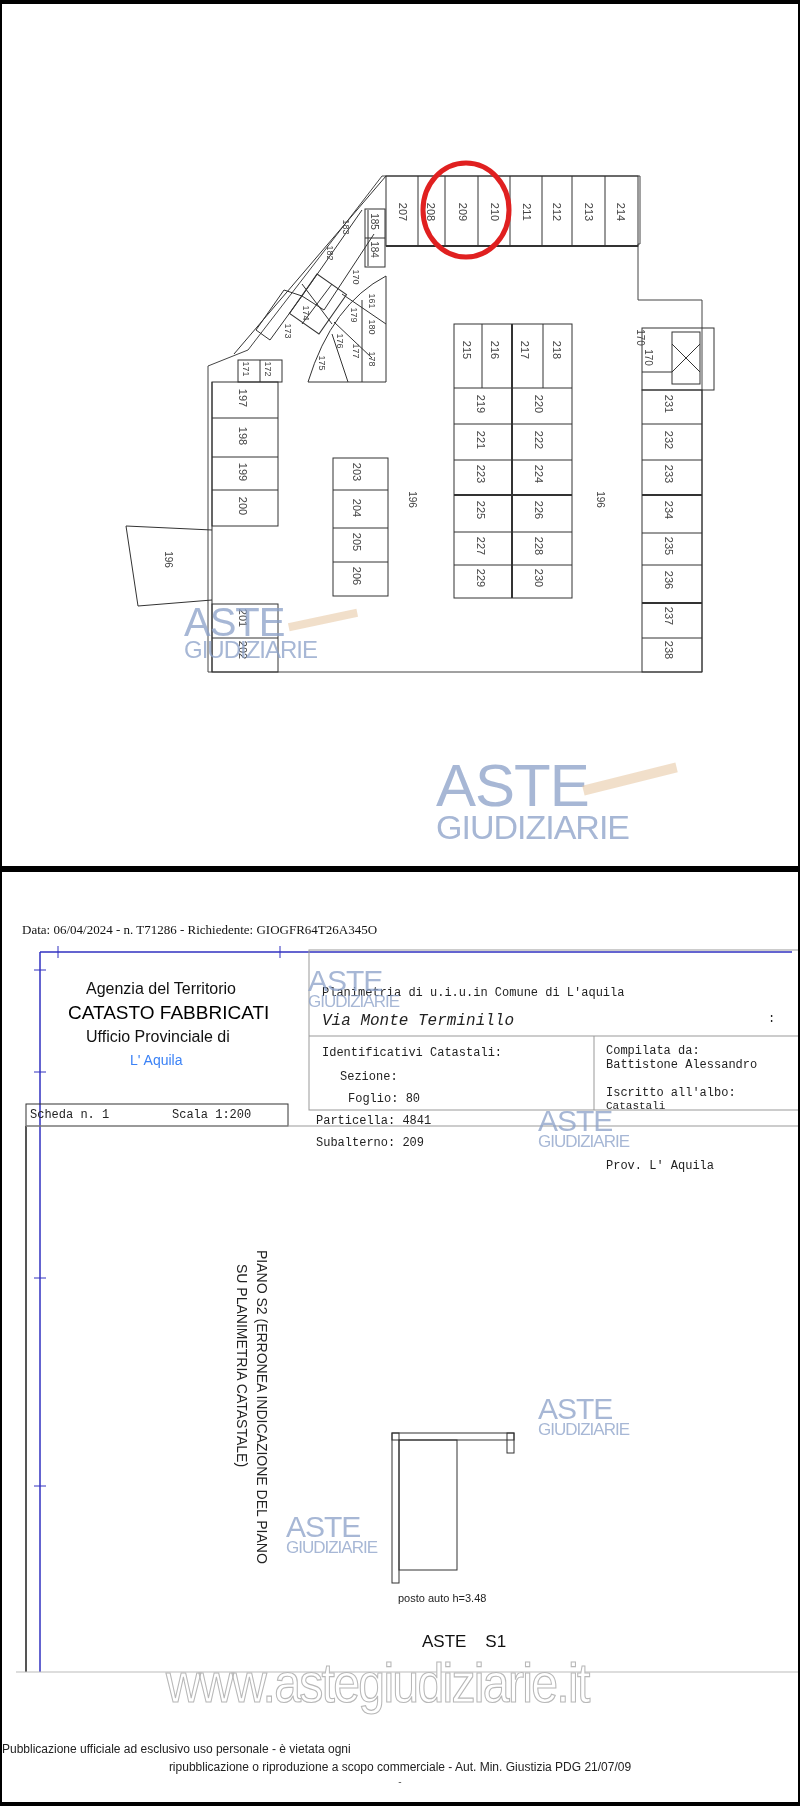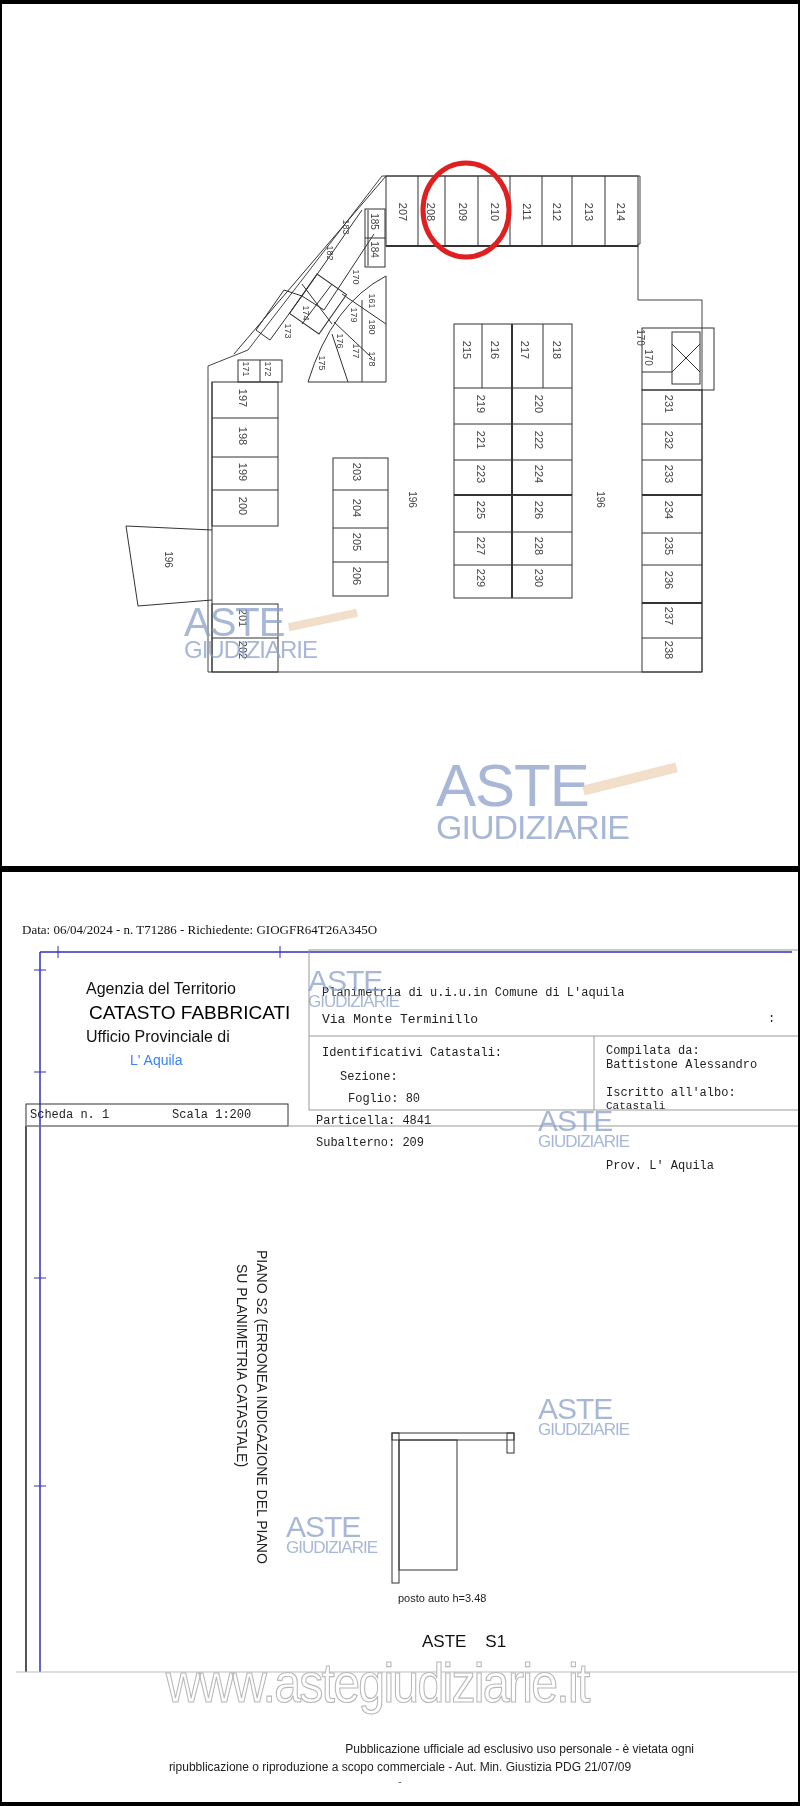--- a/index.html
+++ b/index.html
@@ -200,26 +200,26 @@
 
     <rect x="390" y="561" width="122" height="7" stroke="#333"></rect>
     <rect x="390" y="561" width="7" height="150" stroke="#333"></rect>
     <rect x="505" y="561" width="7" height="20" stroke="#333"></rect>
     <rect x="397" y="568" width="58" height="130" stroke="#333"></rect>
   </svg>
 
   <div class="serif" style="left:20px;top:50px;font-size:13px;color:#111;">Data: 06/04/2024 - n. T71286 - Richiedente: GIOGFR64T26A345O</div>
 
   <div class="sans" style="left:84px;top:108px;font-size:16px;color:#111;">Agenzia del Territorio</div>
-  <div class="sans" style="left:66px;top:130px;font-size:19px;color:#000;margin-left:21px;">CATASTO FABBRICATI</div>
+  <div class="sans" style="left:66px;top:130px;font-size:19px;color:#000;">CATASTO FABBRICATI</div>
   <div class="sans" style="left:84px;top:156px;font-size:16px;color:#111;">Ufficio Provinciale di</div>
   <div class="sans" style="left:128px;top:180px;font-size:14px;color:#3b82f6;">L' Aquila</div>
 
   <div class="mono" style="left:320px;top:114px;font-size:12px;">Planimetria di u.i.u.in Comune di L'aquila</div>
-  <div class="mono" style="left:320px;top:140px;font-size:13px;">Via Monte Terminillo</div>
+  <div class="mono" style="left:320px;top:140px;font-size:16px;font-style:italic;">Via Monte Terminillo</div>
   <div class="mono" style="left:766px;top:140px;font-size:12px;">:</div>
 
   <div class="mono" style="left:320px;top:174px;font-size:12px;">Identificativi Catastali:</div>
   <div class="mono" style="left:338px;top:198px;font-size:12px;">Sezione:</div>
   <div class="mono" style="left:346px;top:220px;font-size:12px;"><span>Foglio:</span> <span>80</span></div>
   <div class="mono" style="left:314px;top:242px;font-size:12px;"><span>Particella:</span> <span>4841</span></div>
   <div class="mono" style="left:314px;top:264px;font-size:12px;"><span>Subalterno:</span> <span>209</span></div>
 
   <div class="mono" style="left:604px;top:172px;font-size:12px;">Compilata da:</div>
   <div class="mono" style="left:604px;top:186px;font-size:12px;">Battistone Alessandro</div>
@@ -231,21 +231,21 @@
   <div class="mono" style="left:170px;top:236px;font-size:12px;">Scala 1:200</div>
 
   <div class="sans" style="left:244px;top:378px;font-size:14px;color:#222;transform-origin:0 0;transform:translate(24px,0) rotate(90deg);">PIANO S2 (ERRONEA INDICAZIONE DEL PIANO</div>
   <div class="sans" style="left:224px;top:392px;font-size:14px;color:#222;transform-origin:0 0;transform:translate(24px,0) rotate(90deg);">SU PLANIMETRIA CATASTALE)</div>
 
   <div class="sans" style="left:396px;top:720px;font-size:11px;color:#222;">posto auto h=3.48</div>
   <div class="sans" style="left:420px;top:760px;font-size:17px;color:#111;white-space:pre;">ASTE    S1</div>
 
   <div class="sans" style="left:164px;top:778px;font-size:56px;color:#fff;-webkit-text-stroke:1.2px #b8b8b8;letter-spacing:-2px;transform:scaleX(.86);transform-origin:0 0;">www.astegiudiziarie.it</div>
 
-  <div class="sans" style="left:0;width:692px;top:870px;font-size:12px;color:#222;text-align:right;">Pubblicazione ufficiale ad esclusivo uso personale - è vietata ogni</div>
+  <div class="sans" style="left:0;width:692px;top:870px;font-size:12px;color:#222;text-align:left;">Pubblicazione ufficiale ad esclusivo uso personale - è vietata ogni</div>
   <div class="sans" style="left:0;width:796px;top:888px;font-size:12px;color:#222;text-align:center;">ripubblicazione o riproduzione a scopo commerciale - Aut. Min. Giustizia PDG 21/07/09</div>
   <div class="sans" style="left:0;width:796px;top:904px;font-size:10px;color:#555;text-align:center;">-</div>
 
   <div class="wm" style="left:306px;top:94px;">
       <span class="a" style="font-size:30px;">ASTE</span>
       <span class="g" style="font-size:17px;margin-top:-3px;">GIUDIZIARIE</span>
     </div>
   <div class="wm" style="left:536px;top:234px;">
       <span class="a" style="font-size:30px;">ASTE</span>
       <span class="g" style="font-size:17px;margin-top:-3px;">GIUDIZIARIE</span>

